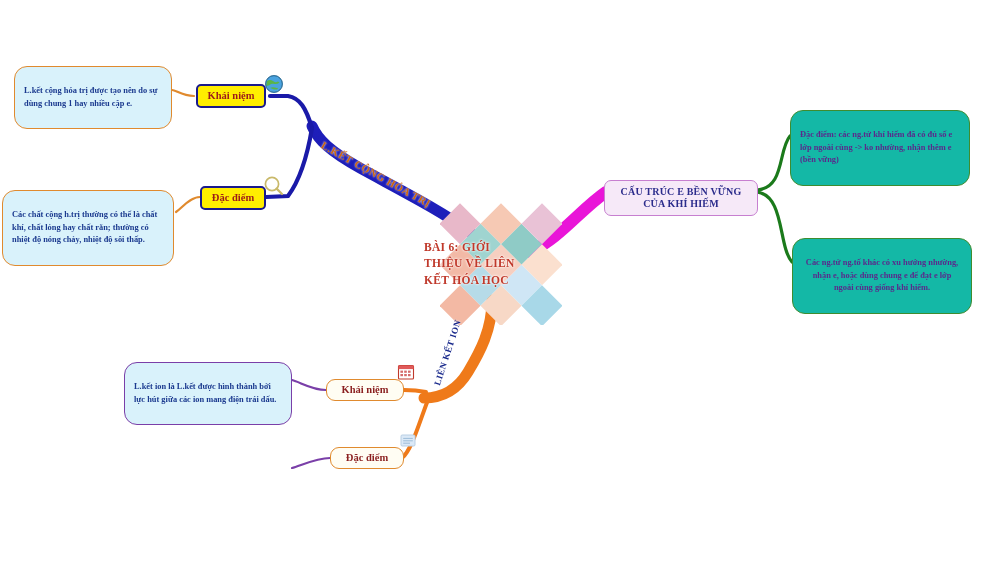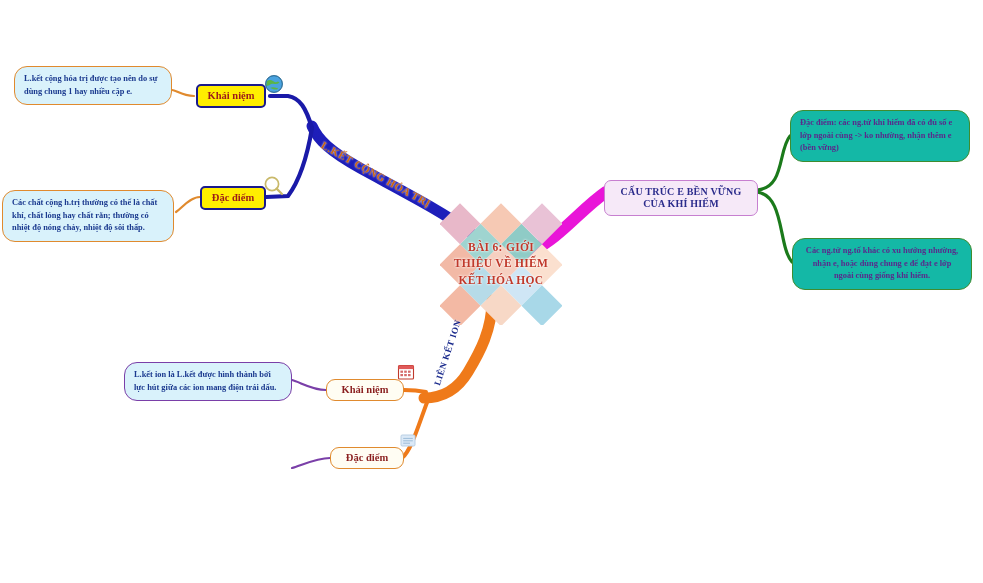--- a/index.html
+++ b/index.html
@@ -50,21 +50,20 @@
     position: absolute;
     left: 0; top: 0;
     width: 122px;
     height: 122px;
   }
   .center-label {
     position: absolute;
     left: -16px;
     top: 36px;
     width: 154px;
-    text-align: center;
     font-weight: bold;
     font-size: 11.5px;
     color: #c0392b;
     letter-spacing: 0.3px;
     line-height: 1.42;
     text-shadow: 0 0 2px #ffffff, 0 0 3px #ffffff;
   }
 
   
   .pill-yellow {
@@ -100,21 +99,21 @@
     padding: 5px 6px;
   }
 
   
   .note {
     position: absolute;
     box-sizing: border-box;
     border-radius: 13px;
     font-size: 8.4px;
     line-height: 1.5;
-    padding: 6px 9px;
+    padding: 18px 9px;
     text-align: left;
     font-weight: bold;
   }
   .note-blue-orange {
     background: #d9f2fb;
     border: 1.6px solid #e08a2e;
     color: #1b3a8f;
   }
   .note-blue-purple {
     background: #d9f2fb;
@@ -213,21 +212,21 @@
         <rect x="47" y="76" width="29" height="29" fill="#b6dbe8"></rect>
         <rect x="76" y="76" width="29" height="29" fill="#f7d8c6"></rect>
         <rect x="-11" y="47" width="29" height="29" fill="#e8b8c9"></rect>
         <rect x="105" y="47" width="29" height="29" fill="#a8d8e8"></rect>
         <rect x="47" y="-11" width="29" height="29" fill="#e9c2d6"></rect>
         <rect x="47" y="105" width="29" height="29" fill="#f3b9a4"></rect>
       </g>
     </svg>
     <div class="center-label">
       <div>BÀI 6: GIỚI</div>
-      <div>THIỆU VỀ HIẾM</div>
+      <div>THIỆU VỀ LIÊN</div>
       <div>KẾT HÓA HỌC</div>
     </div>
   </div>
 
   <div class="branch-label" id="label-covalent">L.KẾT CỘNG HÓA TRỊ</div>
   <div class="branch-label" id="label-ionic">LIÊN KẾT ION</div>
 
   <div class="node pill-yellow" style="left:196px; top:84px; width:70px;">
     <span>Khái niệm</span>
   </div>

